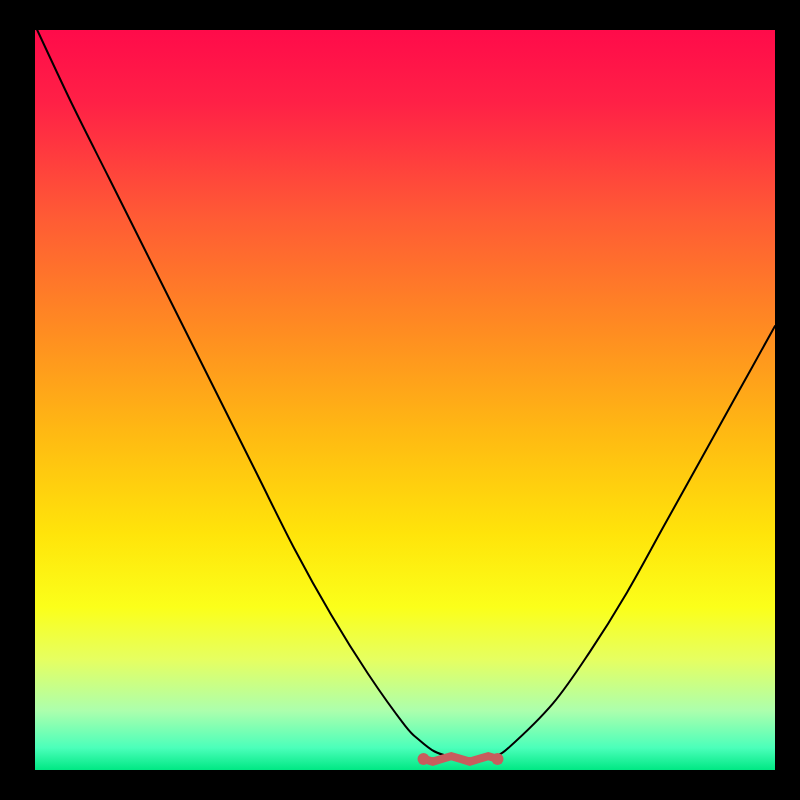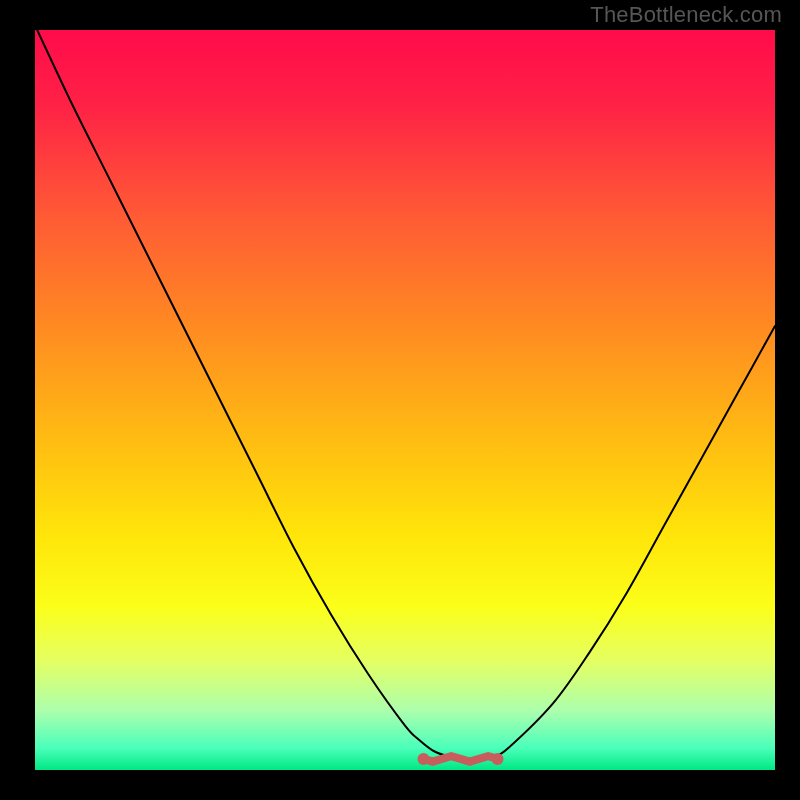--- a/index.html
+++ b/index.html
@@ -60,14 +60,13 @@
   <rect id="plot-rect" fill="url(#bg-grad)" x="35" y="30" width="740" height="740"></rect>
 
   <g id="plot-content" clip-path="url(#plot-clip)">
     <path id="curve-path" fill="none" stroke-linecap="round" stroke-linejoin="round" d="M 37.22 30 C 43.016666666666666 42.333333333333336, 60.03666666666667 79.33333333333333, 72 104 C 83.96333333333334 128.66666666666666, 96.66666666666667 153.33333333333334, 109 178 C 121.33333333333333 202.66666666666666, 133.66666666666666 227.33333333333334, 146 252 C 158.33333333333334 276.6666666666667, 170.66666666666666 301.3333333333333, 183 326 C 195.33333333333334 350.6666666666667, 207.66666666666666 375.3333333333333, 220 400 C 232.33333333333334 424.6666666666667, 244.66666666666666 449.3333333333333, 257 474 C 269.3333333333333 498.6666666666667, 281.6666666666667 524.5666666666666, 294 548 C 306.3333333333333 571.4333333333334, 318.6666666666667 593.6333333333333, 331 614.6 C 343.3333333333333 635.5666666666667, 355.6666666666667 655.3, 368 673.8 C 380.3333333333333 692.3, 396.3666666666667 714.5, 405 725.6 C 413.6333333333333 736.7, 414.8666666666667 736.0833333333333, 419.8 740.4 C 424.73333333333335 744.7166666666667, 429.6666666666667 748.7866666666666, 434.6 751.5 C 439.53333333333336 754.2133333333334, 444.4666666666667 755.4466666666666, 449.40000000000003 756.68 C 454.33333333333337 757.9133333333333, 459.26666666666665 758.53, 464.2 758.9 C 469.1333333333333 759.27, 474.06666666666666 759.27, 479 758.9 C 483.93333333333334 758.53, 488.8666666666667 758.53, 493.8 756.68 C 498.73333333333335 754.8299999999999, 498.73333333333335 756.68, 508.6 747.8 C 518.4666666666667 738.92, 539.4333333333334 719.4333333333333, 553 703.4 C 566.5666666666666 687.3666666666667, 577.6666666666666 670.1, 590 651.6 C 602.3333333333334 633.1, 614.6666666666666 613.3666666666667, 627 592.4 C 639.3333333333334 571.4333333333333, 651.6666666666666 548, 664 525.8 C 676.3333333333334 503.59999999999997, 688.6666666666666 481.4, 701 459.2 C 713.3333333333334 437, 725.6666666666666 414.79999999999995, 738 392.59999999999997 C 750.3333333333334 370.4, 768.8333333333334 337.1, 775 326" stroke="#000000" stroke-width="2"></path>
     <path id="zero-band-path" fill="none" stroke-linecap="round" d="M 423.5 758.9 L 432.75 761.6999999999999 L 442 758.9 L 451.25 756.1 L 460.5 758.9 L 469.75 761.6999999999999 L 479 758.9 L 488.25 756.1 L 497.5 758.9" stroke="#c75d5d" stroke-width="8"></path>
     <circle id="zero-dot-left" cx="423.5" cy="758.9" r="6" fill="#c75d5d"></circle>
     <circle id="zero-dot-right" cx="497.5" cy="758.9" r="6" fill="#c75d5d"></circle>
   </g>
 </svg>
 
-<div class="watermark">TheBottleneck.com</div>
 </div>
 
 </body></html>

